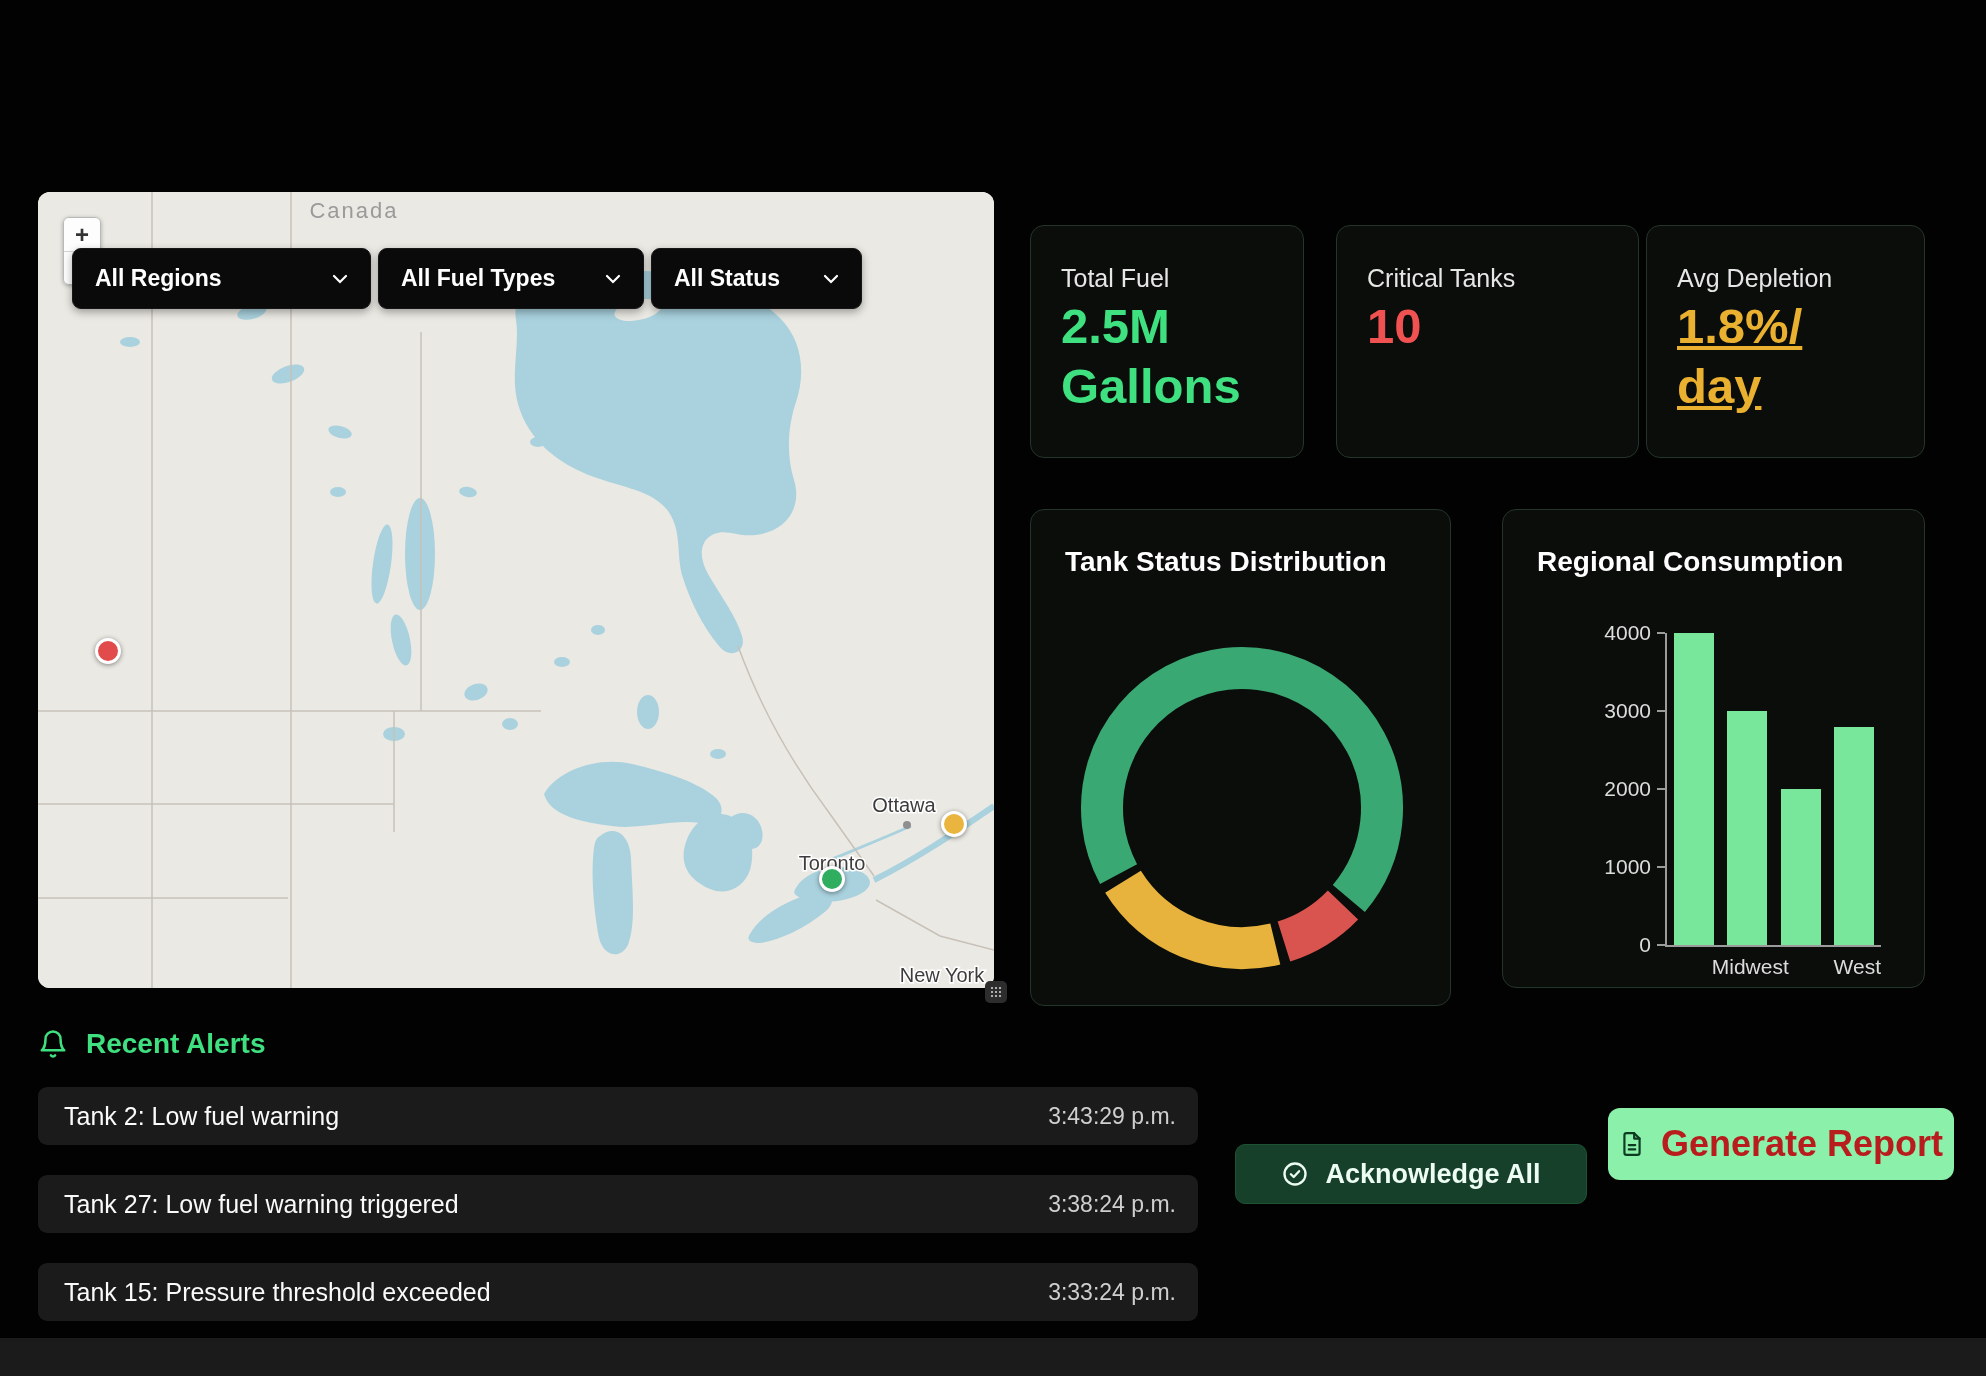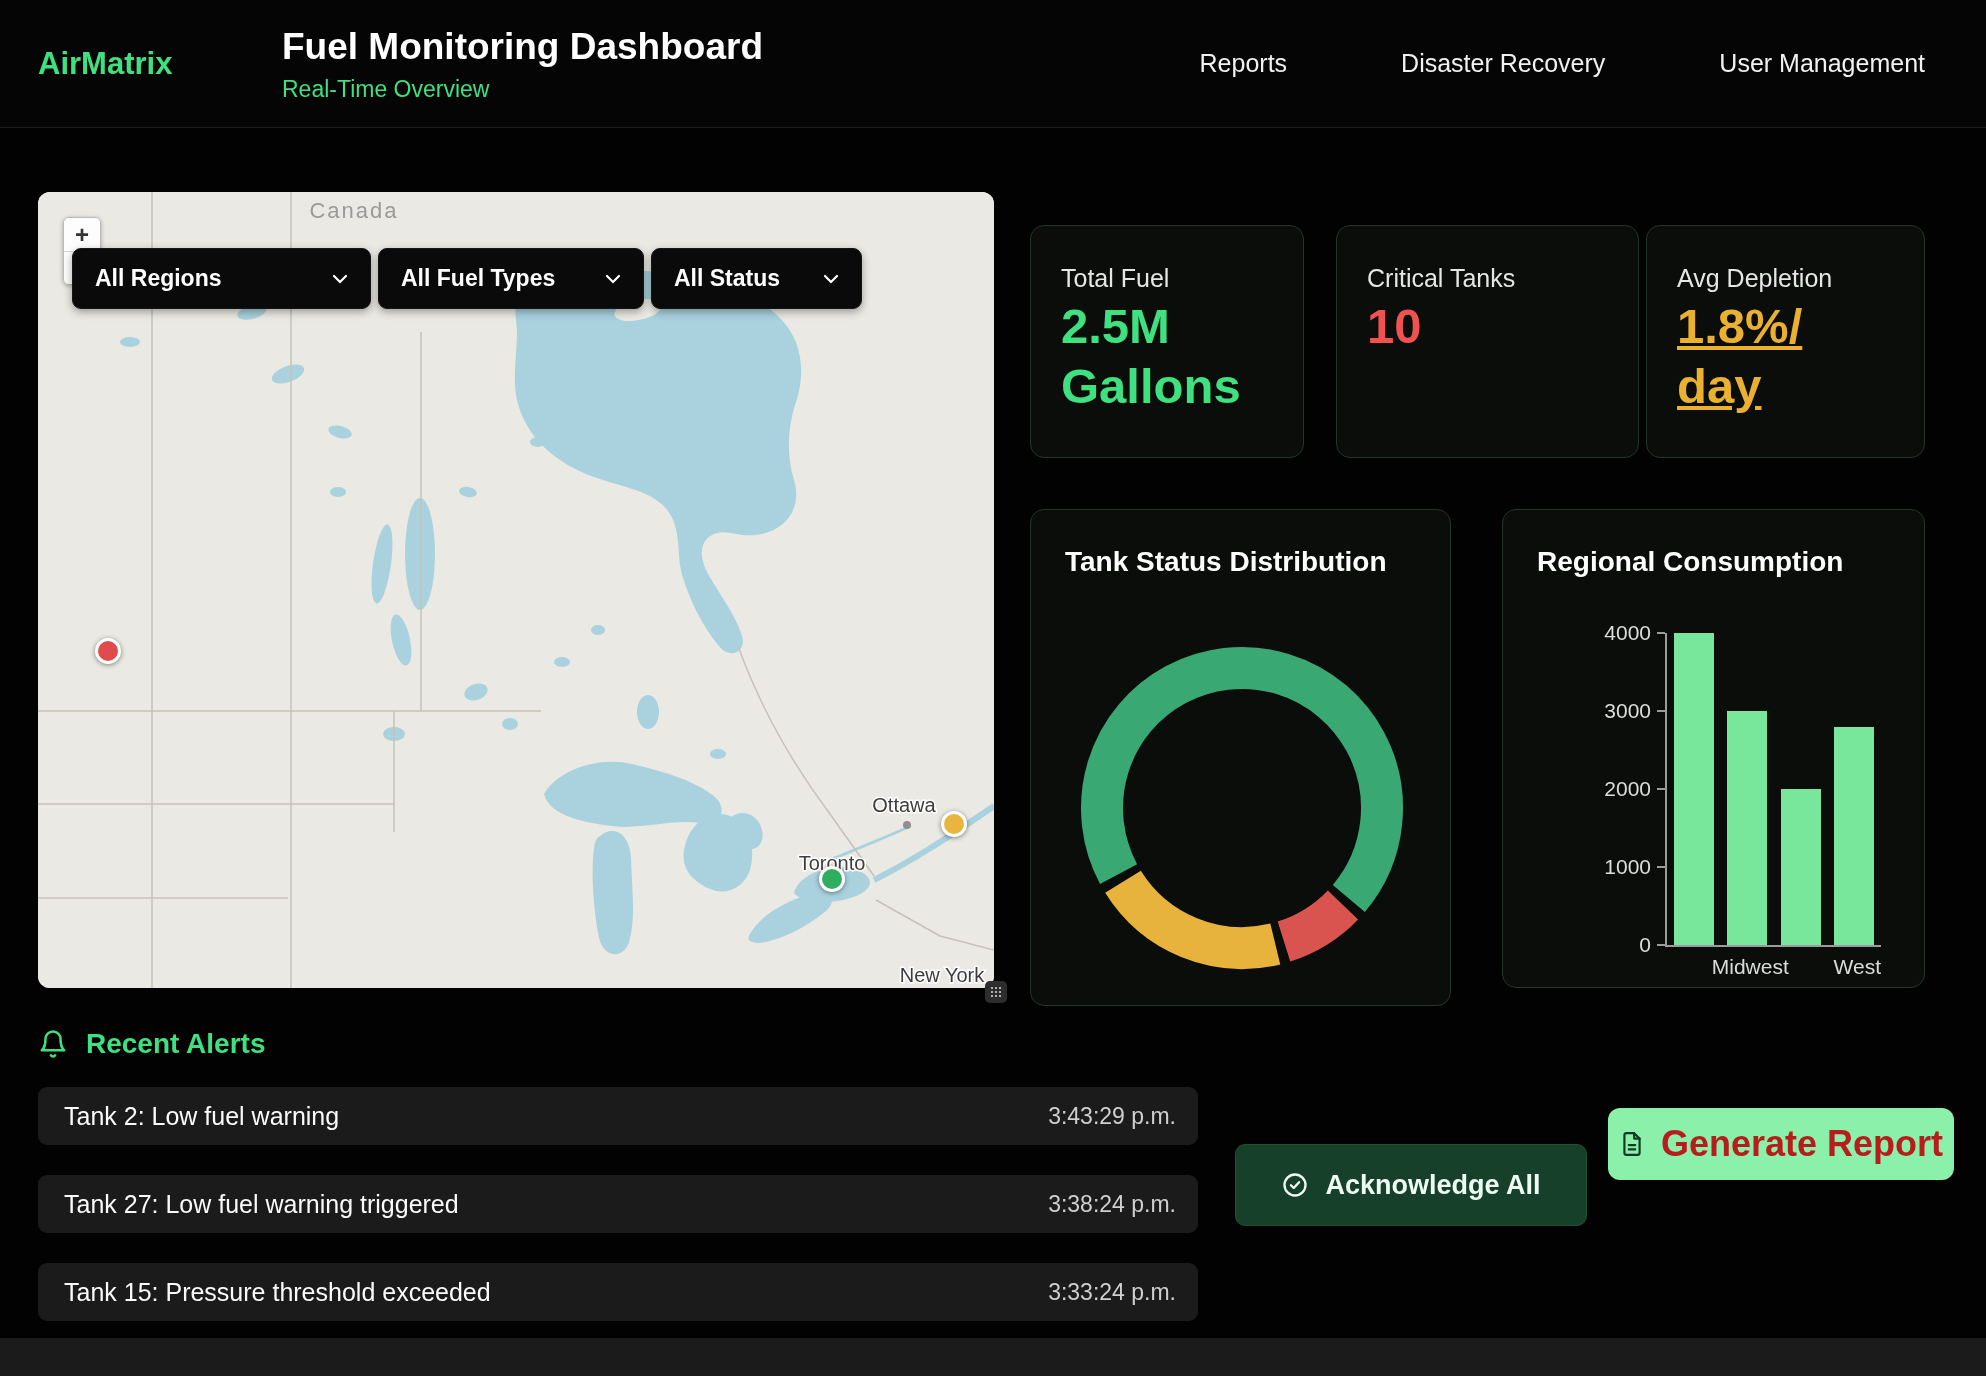--- a/index.html
+++ b/index.html
@@ -74,44 +74,32 @@
   .alerts-title-text{font-size:28px;font-weight:700;color:#3ee07f;}
   .alert-rows{position:absolute;left:38px;top:1087px;width:1160px;}
   .alert-row{height:58px;background:#1b1b1b;border-radius:9px;display:flex;align-items:center;
              justify-content:space-between;padding:0 22px 0 26px;margin-bottom:30px;box-sizing:border-box;}
   .alert-msg{font-size:25px;color:#fafafa;}
   .alert-time{font-size:23px;color:#cfcfcf;}
 
   
   .action-btn{display:flex;align-items:center;justify-content:center;gap:16px;border:none;
               font-family:inherit;font-weight:700;cursor:pointer;}
-  #ack-btn{position:absolute;left:1235px;top:1144px;width:352px;height:82px;background:#16402a;
+  #ack-btn{position:absolute;left:1235px;top:1144px;width:352px;height:60px;background:#16402a;
            border:1px solid #1d5233;border-radius:10px;color:#edfdf4;font-size:27px;box-sizing:border-box;}
   #gen-btn{position:absolute;left:1608px;top:1108px;width:346px;height:72px;background:#8bf0a9;
            border-radius:12px;color:#b91c1c;font-size:36px;}
 
   .footer-bar{position:absolute;left:0;top:1338px;width:100%;height:38px;background:#1b1b1b;}
 </style>
 </head>
 <body>
 
 <div id="page">
 
-  <header>
-    <div class="logo">AirMatrix</div>
-    <div class="title-block">
-      <h1>Fuel Monitoring Dashboard</h1>
-      <div class="subtitle">Real-Time Overview</div>
-    </div>
-    <nav>
-      <a class="nav-item">Reports</a>
-      <a class="nav-item">Disaster Recovery</a>
-      <a class="nav-item">User Management</a>
-    </nav>
-  </header>
 
   <section class="map-card">
     <svg class="map-svg" viewBox="0 0 956 796" preserveAspectRatio="none">
       <rect width="956" height="796" fill="#ebe9e3"></rect>
       <g fill="#a9d2de">
         <path d="M478 128 C474 104 492 84 530 84 C560 84 588 76 622 80 C668 85 716 100 742 126
                  C764 148 768 180 758 210 C750 234 748 262 756 288 C764 314 750 336 724 342
                  C702 347 690 336 676 342 C662 348 660 364 670 382 C684 406 698 424 704 444
                  C709 460 692 468 681 454 C664 434 652 408 645 386 C638 364 644 342 632 322
                  C618 299 586 296 556 285 C520 272 490 248 480 212 C472 184 482 152 478 128 Z"></path>

